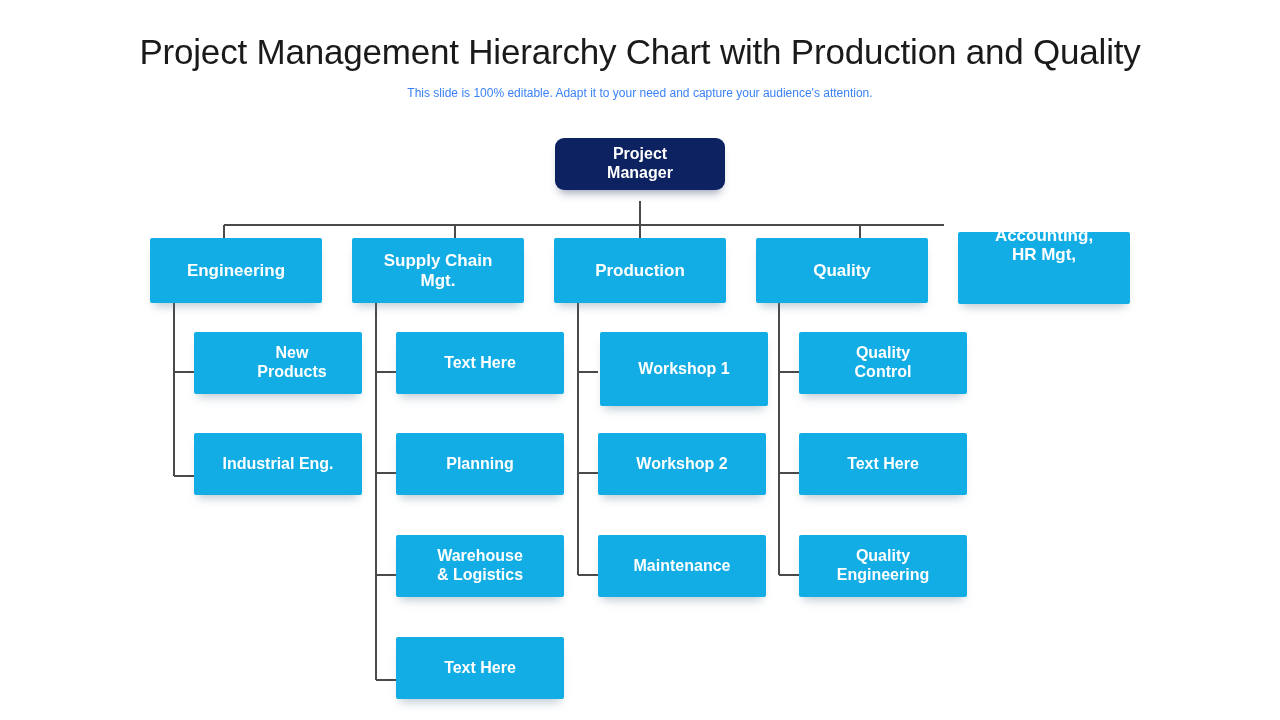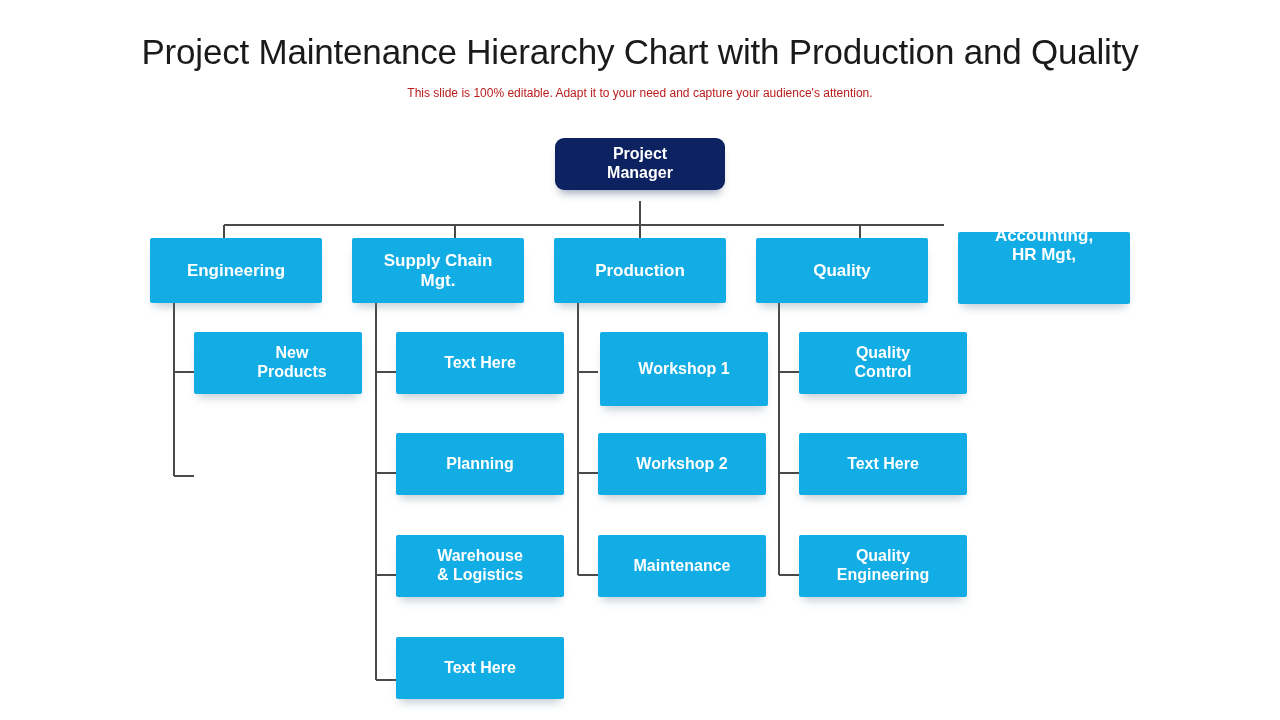--- a/index.html
+++ b/index.html
@@ -31,21 +31,21 @@
     white-space: nowrap;
   }
   #subtitle {
     position: absolute;
     left: 0;
     top: 86px;
     width: 1280px;
     text-align: center;
     font-size: 12px;
     font-weight: 400;
-    color: #b91c1c;
+    color: #3b82f6;
     white-space: nowrap;
   }
 
   
   #connectors {
     position: absolute;
     left: 0;
     top: 0;
     width: 1280px;
     height: 720px;
@@ -118,21 +118,21 @@
     z-index: 1;
     white-space: nowrap;
     opacity: 0.55;
   }
 </style>
 </head>
 <body>
 
 <div id="slide">
 
-  <div id="title">Project Maintenance Hierarchy Chart with Production and Quality</div>
+  <div id="title">Project Management Hierarchy Chart with Production and Quality</div>
 
   <div id="subtitle">This slide is 100% editable. Adapt it to your need and capture your audience's attention.</div>
 
   <svg id="connectors" width="1280" height="720" viewBox="0 0 1280 720">
     <g stroke="#4a4a4a" stroke-width="2" fill="none" shape-rendering="crispEdges">
 
       <line x1="640" y1="201" x2="640" y2="225"></line>
 
       <line x1="224" y1="225" x2="1045" y2="225"></line>
 
@@ -187,20 +187,23 @@
   <div class="node lvl1 overflow" style="left:958px; top:232px; width:172px; height:72px;">
     <div class="ghost">Support.</div>
     <div class="clip-mask"></div>
     <span class="lbl">Functions:<br>Accounting,<br>HR Mgt,</span>
   </div>
 
   <div class="node lvl2" style="left:194px; top:332px; width:168px; height:62px;padding-left:28px;">
     <span class="lbl">New<br>Products</span>
   </div>
 
+  <div class="node lvl2" style="left:194px; top:433px; width:168px; height:62px;">
+    <span class="lbl">Industrial Eng.</span>
+  </div>
 
   <div class="node lvl2" style="left:396px; top:332px; width:168px; height:62px;">
     <span class="lbl">Text Here</span>
   </div>
 
   <div class="node lvl2" style="left:396px; top:433px; width:168px; height:62px;">
     <span class="lbl">Planning</span>
   </div>
 
   <div class="node lvl2" style="left:396px; top:535px; width:168px; height:62px;align-items:center;">

